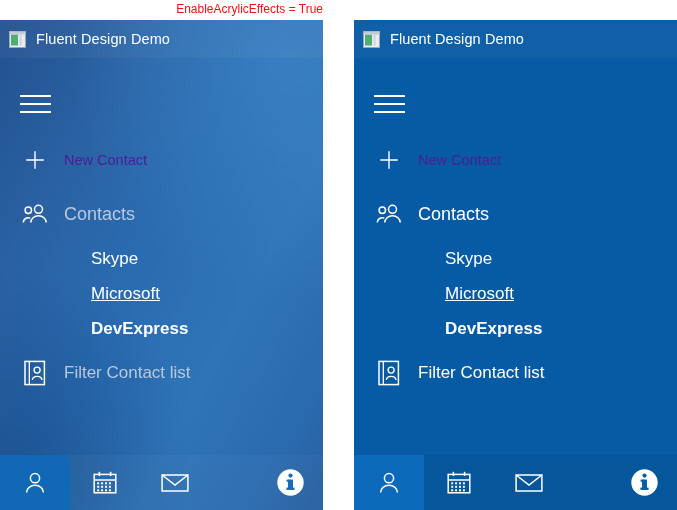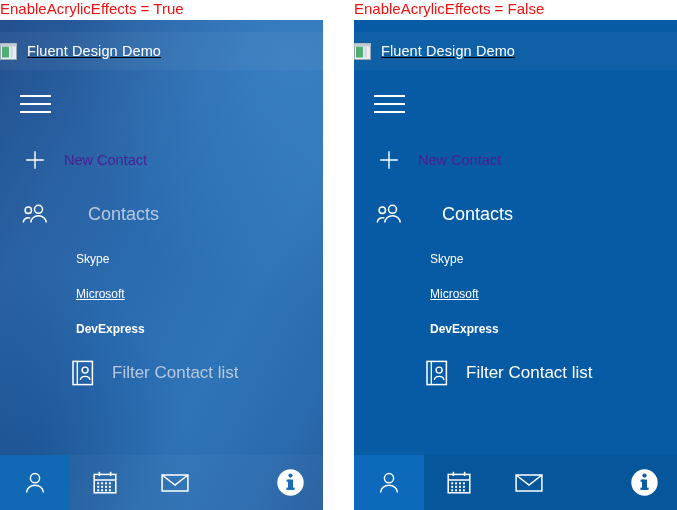--- a/index.html
+++ b/index.html
@@ -22,23 +22,23 @@
     height: 510px;
   }
 
   
   .caption {
     position: absolute;
     top: 0px;
     height: 18px;
     line-height: 18px;
     color: #ee1111;
-    font-size: 15px;
+    font-size: 12px;
     font-family: "Liberation Sans", sans-serif;
-    text-align: left;
+    text-align: right;
     white-space: nowrap;
   }
   .caption-left  { left: 0px;   width: 323px; }
   .caption-right { left: 354px; width: 323px; }
 
   
   .panel {
     position: absolute;
     top: 20px;
     width: 323px;
@@ -65,27 +65,27 @@
   }
 
   .panel-content {
     position: absolute;
     inset: 0;
   }
 
   
   .titlebar {
     position: absolute;
-    left: 0; top: 12px;
+    left: 0; top: 0;
     width: 100%;
     height: 38px;
     display: flex;
     align-items: center;
+    padding-left: 9px;
     box-sizing: border-box;
-    text-decoration: underline;
   }
   .panel-left  .titlebar { background: rgba(255,255,255,0.045); }
   .panel-right .titlebar { background: rgba(255,255,255,0.035); }
 
   .app-icon {
     width: 17px;
     height: 17px;
     flex: 0 0 auto;
     margin-right: 10px;
   }
@@ -139,41 +139,41 @@
     margin-left: 12px;
     white-space: nowrap;
   }
 
   .row-new-contact { top: 120px; }
   .row-new-contact .nav-label {
     font-size: 14.5px;
     color: #4c1d95;
   }
 
-  .row-contacts { top: 174px; gap: 24px; }
+  .row-contacts { top: 174px; }
   .row-contacts .nav-label {
     font-size: 18px;
   }
   .panel-left  .row-contacts .nav-label { color: #b8c9de; }
   .panel-right .row-contacts .nav-label { color: #ffffff; }
 
-  .row-filter { top: 333px; padding-left: 48px; }
+  .row-filter { top: 333px; }
   .row-filter .nav-label {
     font-size: 17px;
   }
   .panel-left  .row-filter .nav-label { color: #b8c9de; }
   .panel-right .row-filter .nav-label { color: #ffffff; }
 
   
   .sub-item {
     position: absolute;
-    left: 76px;
+    left: 91px;
     height: 20px;
     line-height: 20px;
-    font-size: 12px;
+    font-size: 17px;
     color: #ffffff;
     white-space: nowrap;
   }
   .sub-0 { top: 229px; }
   .sub-1 { top: 264px; text-decoration: underline; }
   .sub-2 { top: 299px; font-weight: bold; }
 
   
   .bottombar {
     position: absolute;
@@ -207,21 +207,20 @@
   }
 
   svg { display: block; }
 </style>
 </head>
 <body>
 
 <div class="stage">
 
   <div class="caption caption-left">EnableAcrylicEffects = True</div>
-  <div class="caption caption-right">EnableAcrylicEffects = False</div>
 
   <div class="panel panel-left">
     <div class="panel-bg"></div>
     <div class="panel-content">
 
       <div class="titlebar">
         <span class="app-icon">
           <svg width="17" height="17" viewBox="0 0 17 17">
             <rect x="0.5" y="0.5" width="16" height="16" fill="#e9edf2" stroke="#9aa6b4" stroke-width="1"></rect>
             <rect x="2" y="3.5" width="7" height="11" fill="#4fae72"></rect>

